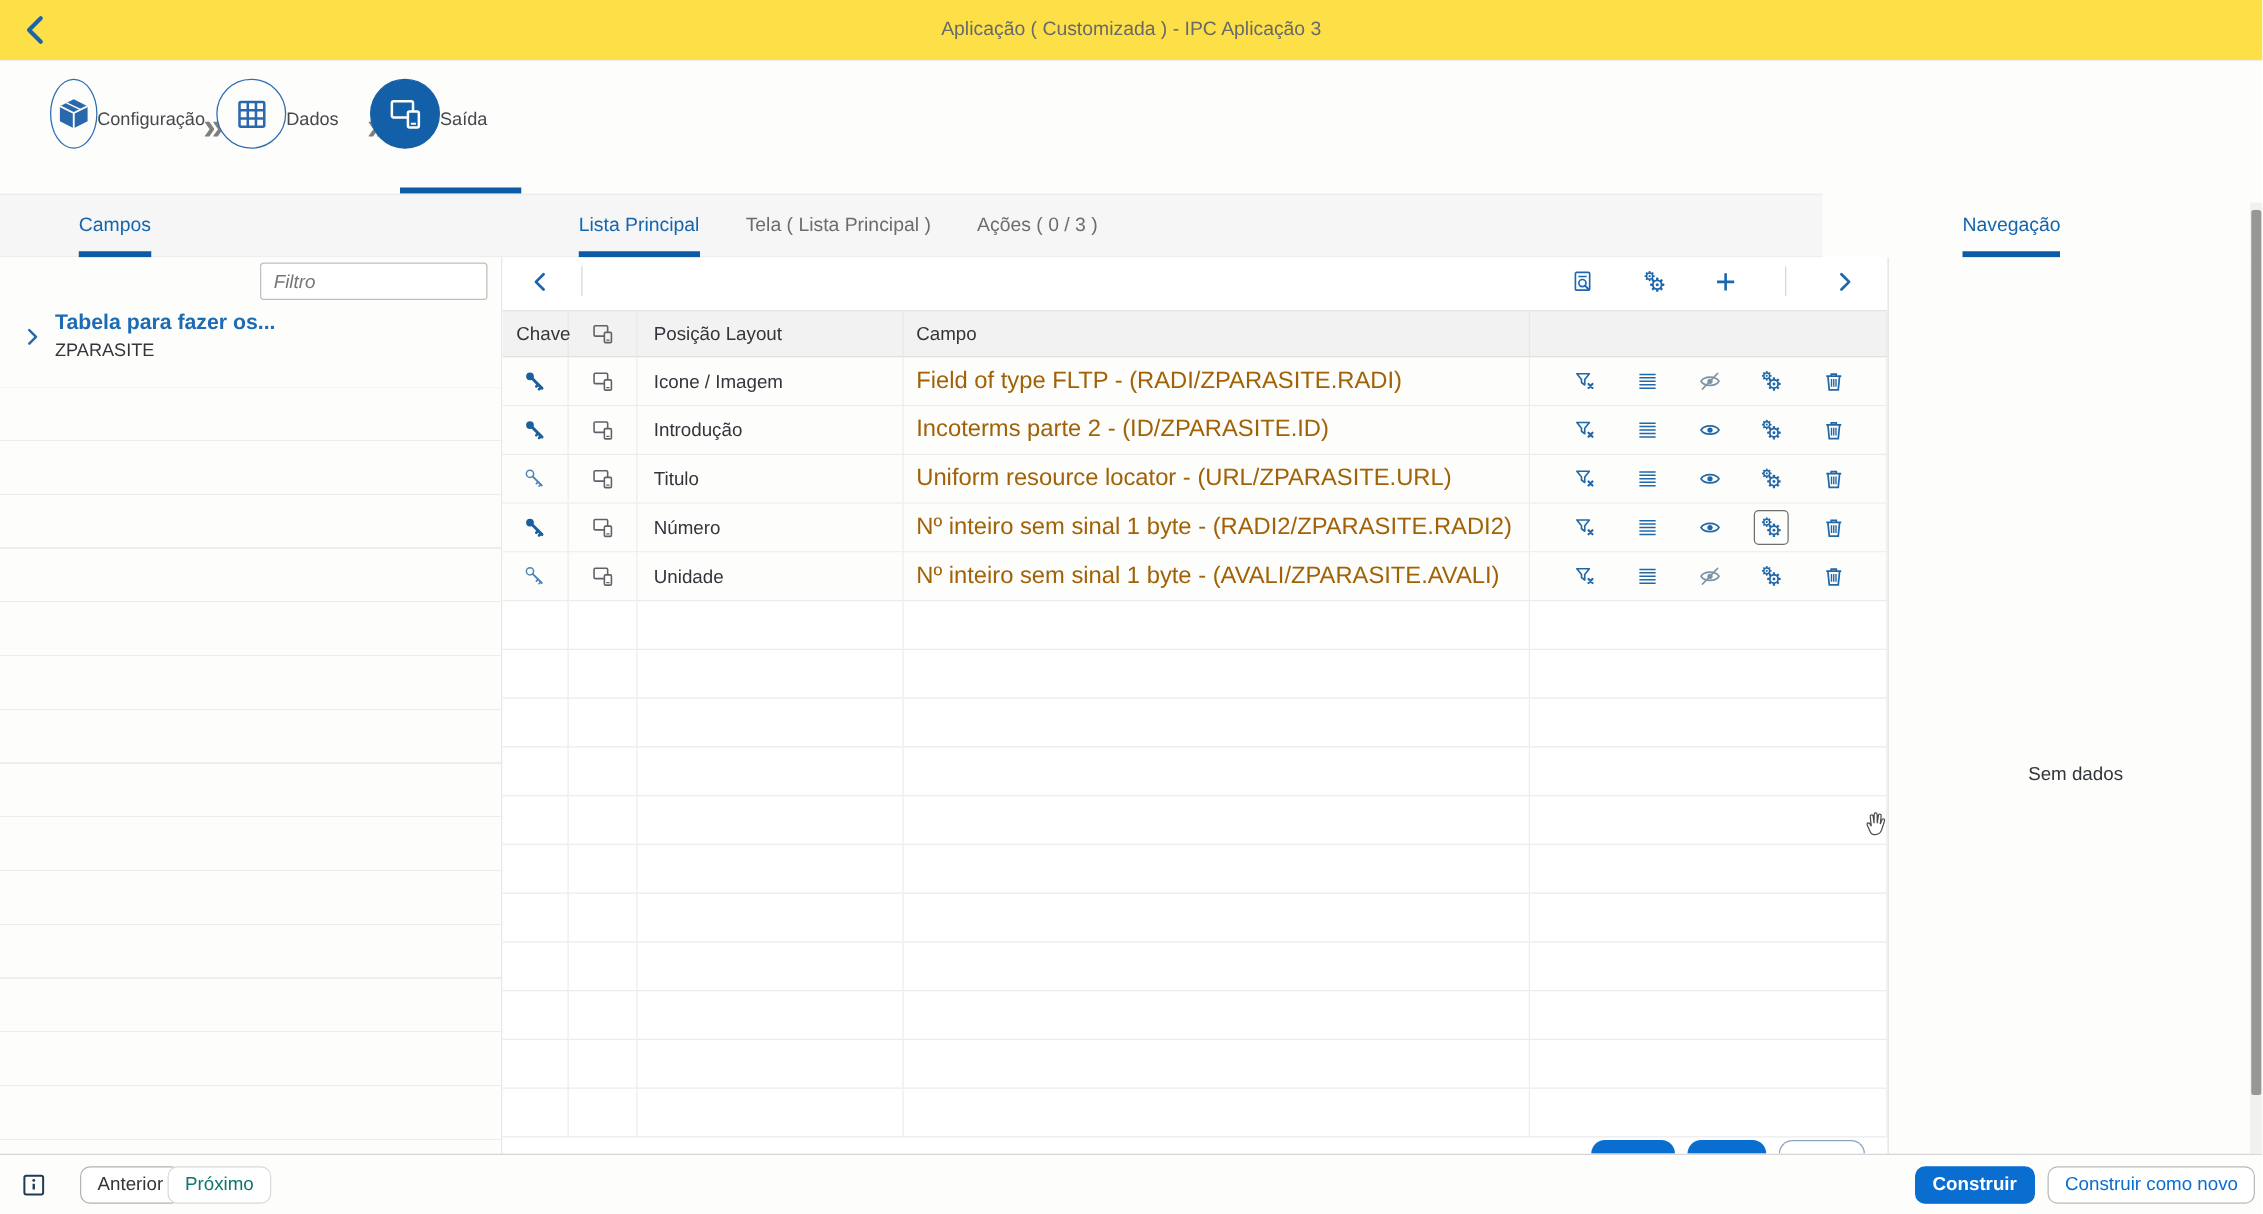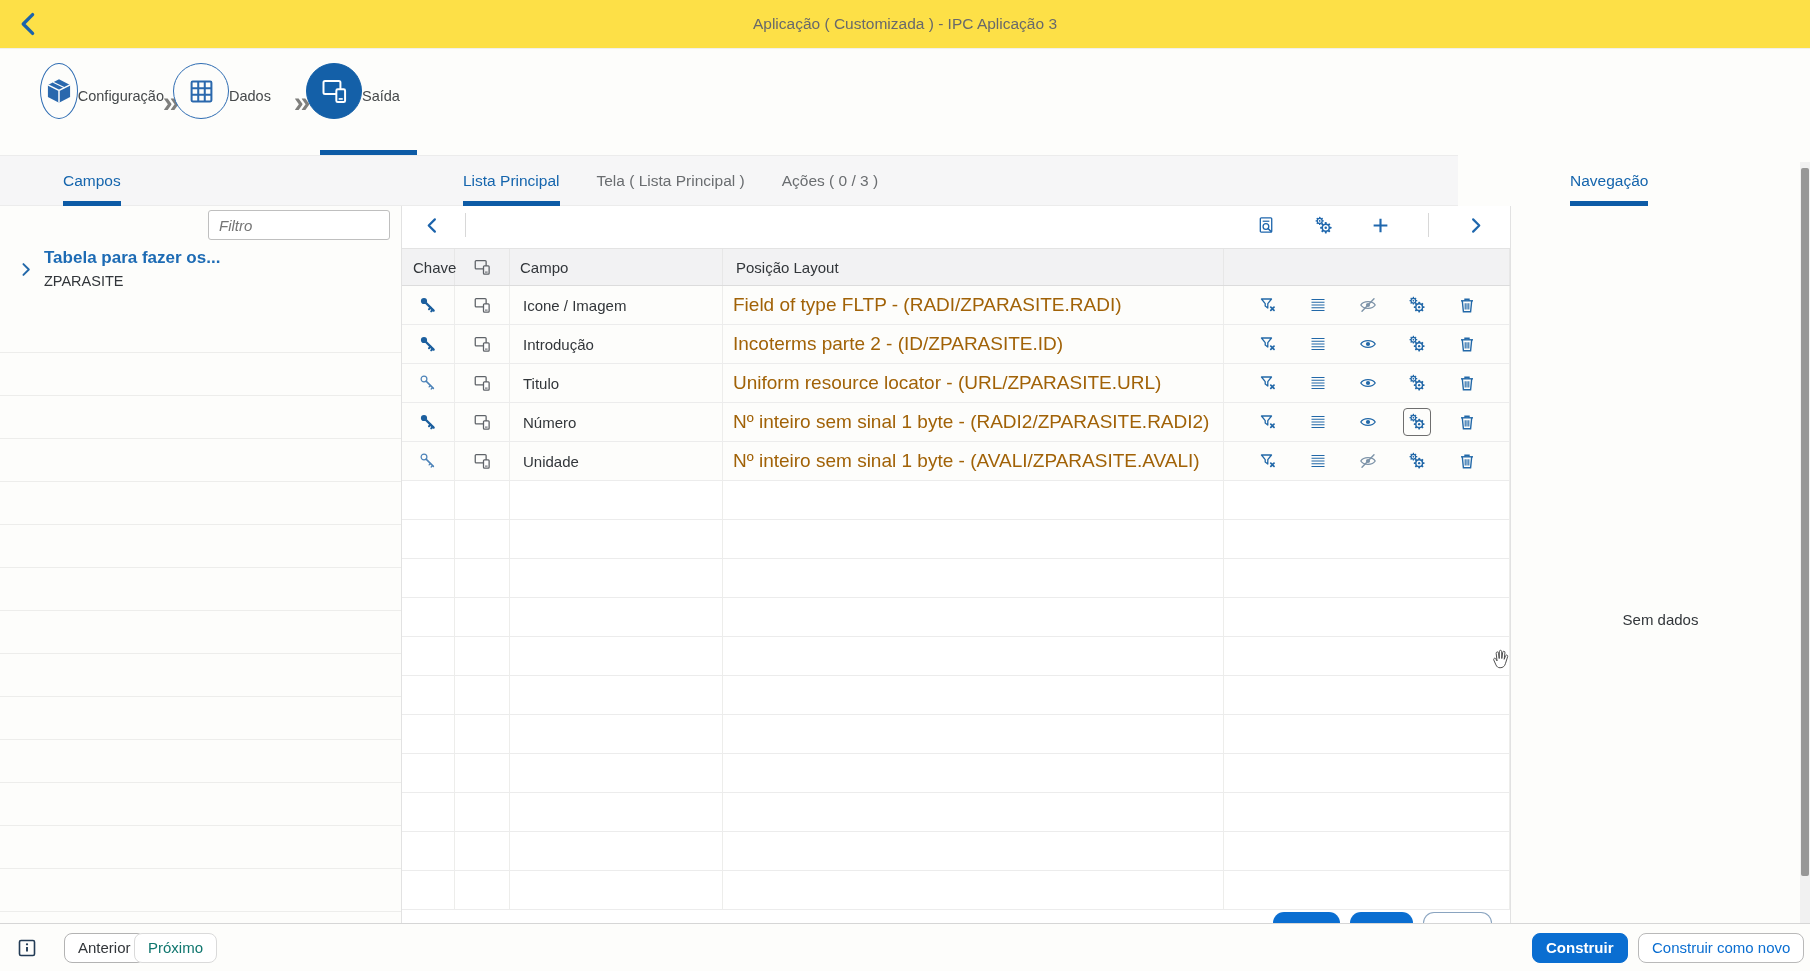--- a/index.html
+++ b/index.html
@@ -241,21 +241,21 @@
     <div class="step-sep" style="left:155px">»</div>
     <div class="step" style="left:173px">
       <div class="step-circle">
           <svg width="27" height="27">
             <use href="#grid"></use>
           </svg>
         </div>
       <div class="step-label">Dados</div>
     </div>
     <div class="step-sep" style="left:286px">»</div>
-    <div class="step active" style="left:306px">
+    <div class="step active" style="left:296px">
       <div class="step-circle">
           <svg width="28" height="28">
             <use href="#devices"></use>
           </svg>
         </div>
       <div class="step-label">Saída</div>
     </div>
     <div class="step-underline"></div>
   </div>
 
@@ -325,22 +325,22 @@
         </div>
       </div>
 
       <div class="t-header t-grid">
         <div class="cell" style="padding-left:11px">Chave</div>
         <div class="cell" style="justify-content:center">
             <svg class="dev-icon">
               <use href="#devices"></use>
             </svg>
           </div>
+        <div class="cell" style="padding-left:13px">Posição Layout</div>
         <div class="cell" style="padding-left:10px">Campo</div>
-        <div class="cell" style="padding-left:13px">Posição Layout</div>
         <div class="cell"></div>
       </div>
 
       <div class="t-body">
 
         <div class="t-row t-grid key-filled vis-hidden">
           <div class="cell c-key">
               <span style="display:flex">
                 <svg class="key-icon-filled">
                   <use href="#key-filled"></use>

